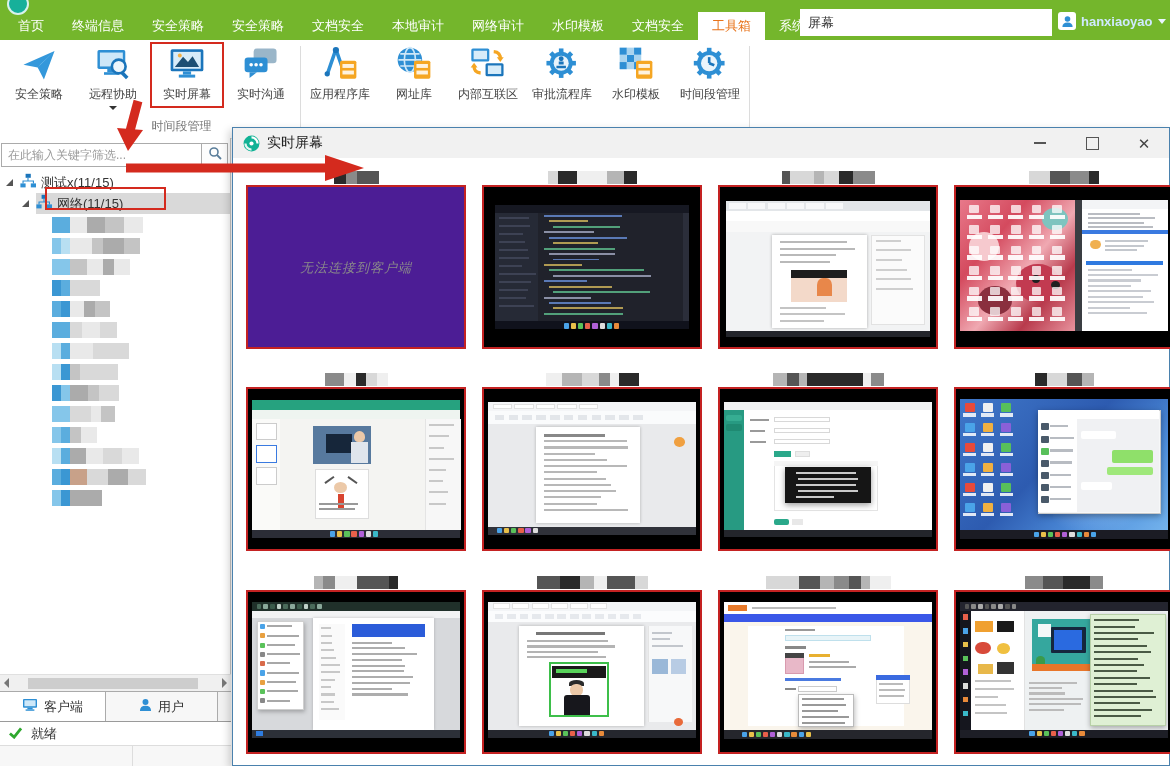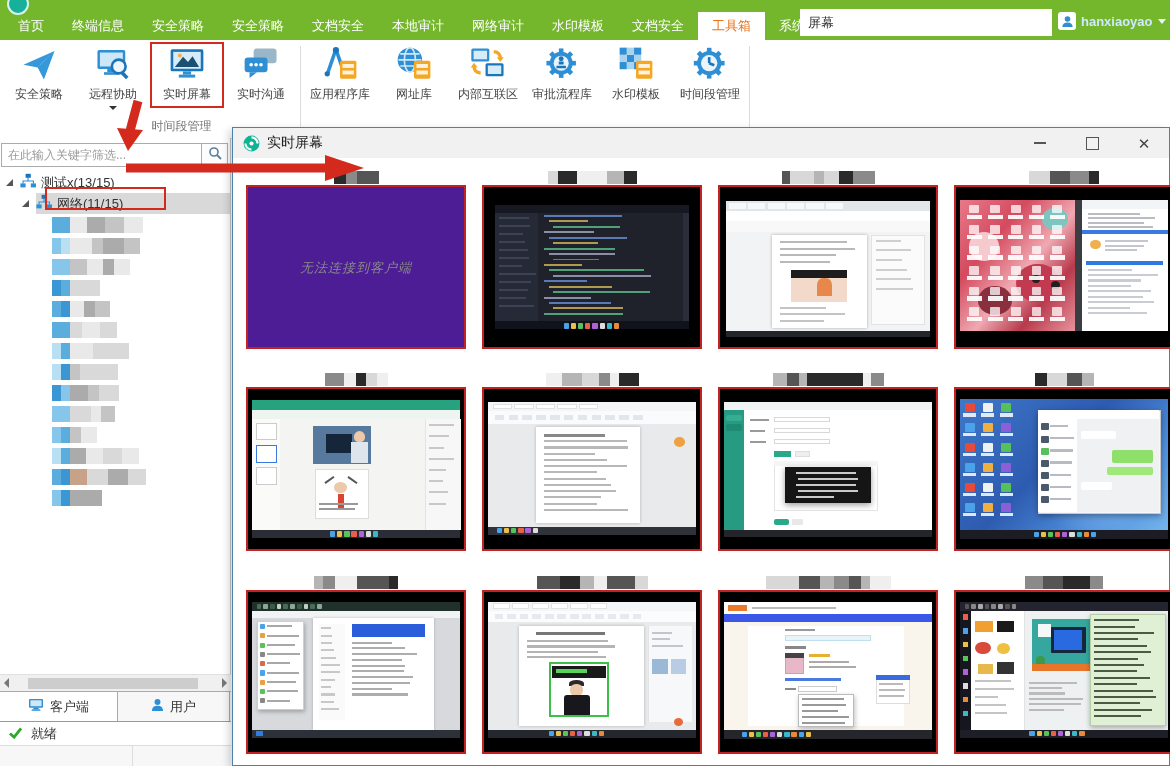--- a/index.html
+++ b/index.html
@@ -41,21 +41,21 @@
              background:#fdfdfd;display:flex;align-items:center;justify-content:center;}
   .trow{position:absolute;left:0;height:21px;width:231px;display:flex;align-items:center;font-size:13px;color:#333;}
   .tri{width:0;height:0;border-bottom:7px solid #555;border-left:7px solid transparent;margin-right:6px;}
   .orgicon{margin-right:4px;}
   .selbg{position:absolute;left:36px;top:0;right:1px;bottom:0;background:#d9d9d9;z-index:-1;}
   .sb-scroll{position:absolute;left:0;top:536px;width:231px;height:17px;background:#f0f0f0;border-top:1px solid #e0e0e0;}
   .sb-arrow{position:absolute;top:3px;width:0;height:0;border-top:5px solid transparent;border-bottom:5px solid transparent;}
   .sb-thumb{position:absolute;left:28px;top:3px;width:170px;height:11px;background:#cdcdcd;}
   .sb-tabs{position:absolute;left:0;top:553px;width:231px;height:30px;background:#f1f1f1;border-top:1px solid #aaa;display:flex;box-sizing:border-box;}
   .sbtab{display:flex;align-items:center;justify-content:center;gap:6px;font-size:13px;color:#333;border-right:1px solid #ababab;box-sizing:border-box;}
-  .sbtab.t1{width:118px;background:#fff;}
+  .sbtab.t1{width:106px;background:#fff;}
   .sbtab.t2{width:112px;background:#f7f7f7;}
   .sb-status{position:absolute;left:0;top:583px;width:231px;height:24px;background:#fff;border-top:1px solid #9a9a9a;
              display:flex;align-items:center;gap:8px;padding-left:8px;box-sizing:border-box;font-size:13px;color:#333;}
   .sb-bottom{position:absolute;left:0;top:607px;width:231px;height:21px;background:#f7f7f7;border-top:1px solid #ddd;}
   .sb-bottom .vl{position:absolute;left:132px;top:0;bottom:0;width:1px;background:#ddd;}
 
   
   .dialog{position:absolute;left:232px;top:127px;width:938px;height:639px;background:#fff;
           border:1px solid #4a81ad;box-sizing:border-box;z-index:10;box-shadow:-3px 3px 8px rgba(0,0,0,.18);}
   .dlg-title{position:relative;height:30px;background:#f1f1f1;border-bottom:1px solid #d8d8d8;display:flex;align-items:center;}
@@ -274,21 +274,21 @@
     </div>
     <div id="tree-rows">
         <div class="trow" style="top: 34px; padding-left: 6px; box-sizing: border-box;">
           <span class="tri"></span>
           <span class="orgicon"><svg width="18" height="16" viewBox="0 0 22 20">
               <rect x="8" y="1" width="6.5" height="5" fill="#1b75bb"></rect>
               <rect x="1.5" y="13" width="6.5" height="5" fill="#2e8fd4"></rect>
               <rect x="14.5" y="13" width="6.5" height="5" fill="#2e8fd4"></rect>
               <path d="M11 6 V10 M4.8 13 V10 H17.8 V13" stroke="#2e8fd4" stroke-width="1.4" fill="none"></path>
             </svg></span>
-          <span>测试x(13/15)</span>
+          <span>测试x(11/15)</span>
         </div>
         <div class="trow" style="top: 55px; padding-left: 22px; box-sizing: border-box; z-index: 0;">
           <div class="selbg"></div>
           <span class="tri"></span>
           <span class="orgicon"><svg width="18" height="16" viewBox="0 0 22 20">
               <rect x="8" y="1" width="6.5" height="5" fill="#1b75bb"></rect>
               <rect x="1.5" y="13" width="6.5" height="5" fill="#2e8fd4"></rect>
               <rect x="14.5" y="13" width="6.5" height="5" fill="#2e8fd4"></rect>
               <path d="M11 6 V10 M4.8 13 V10 H17.8 V13" stroke="#2e8fd4" stroke-width="1.4" fill="none"></path>
             </svg></span>

